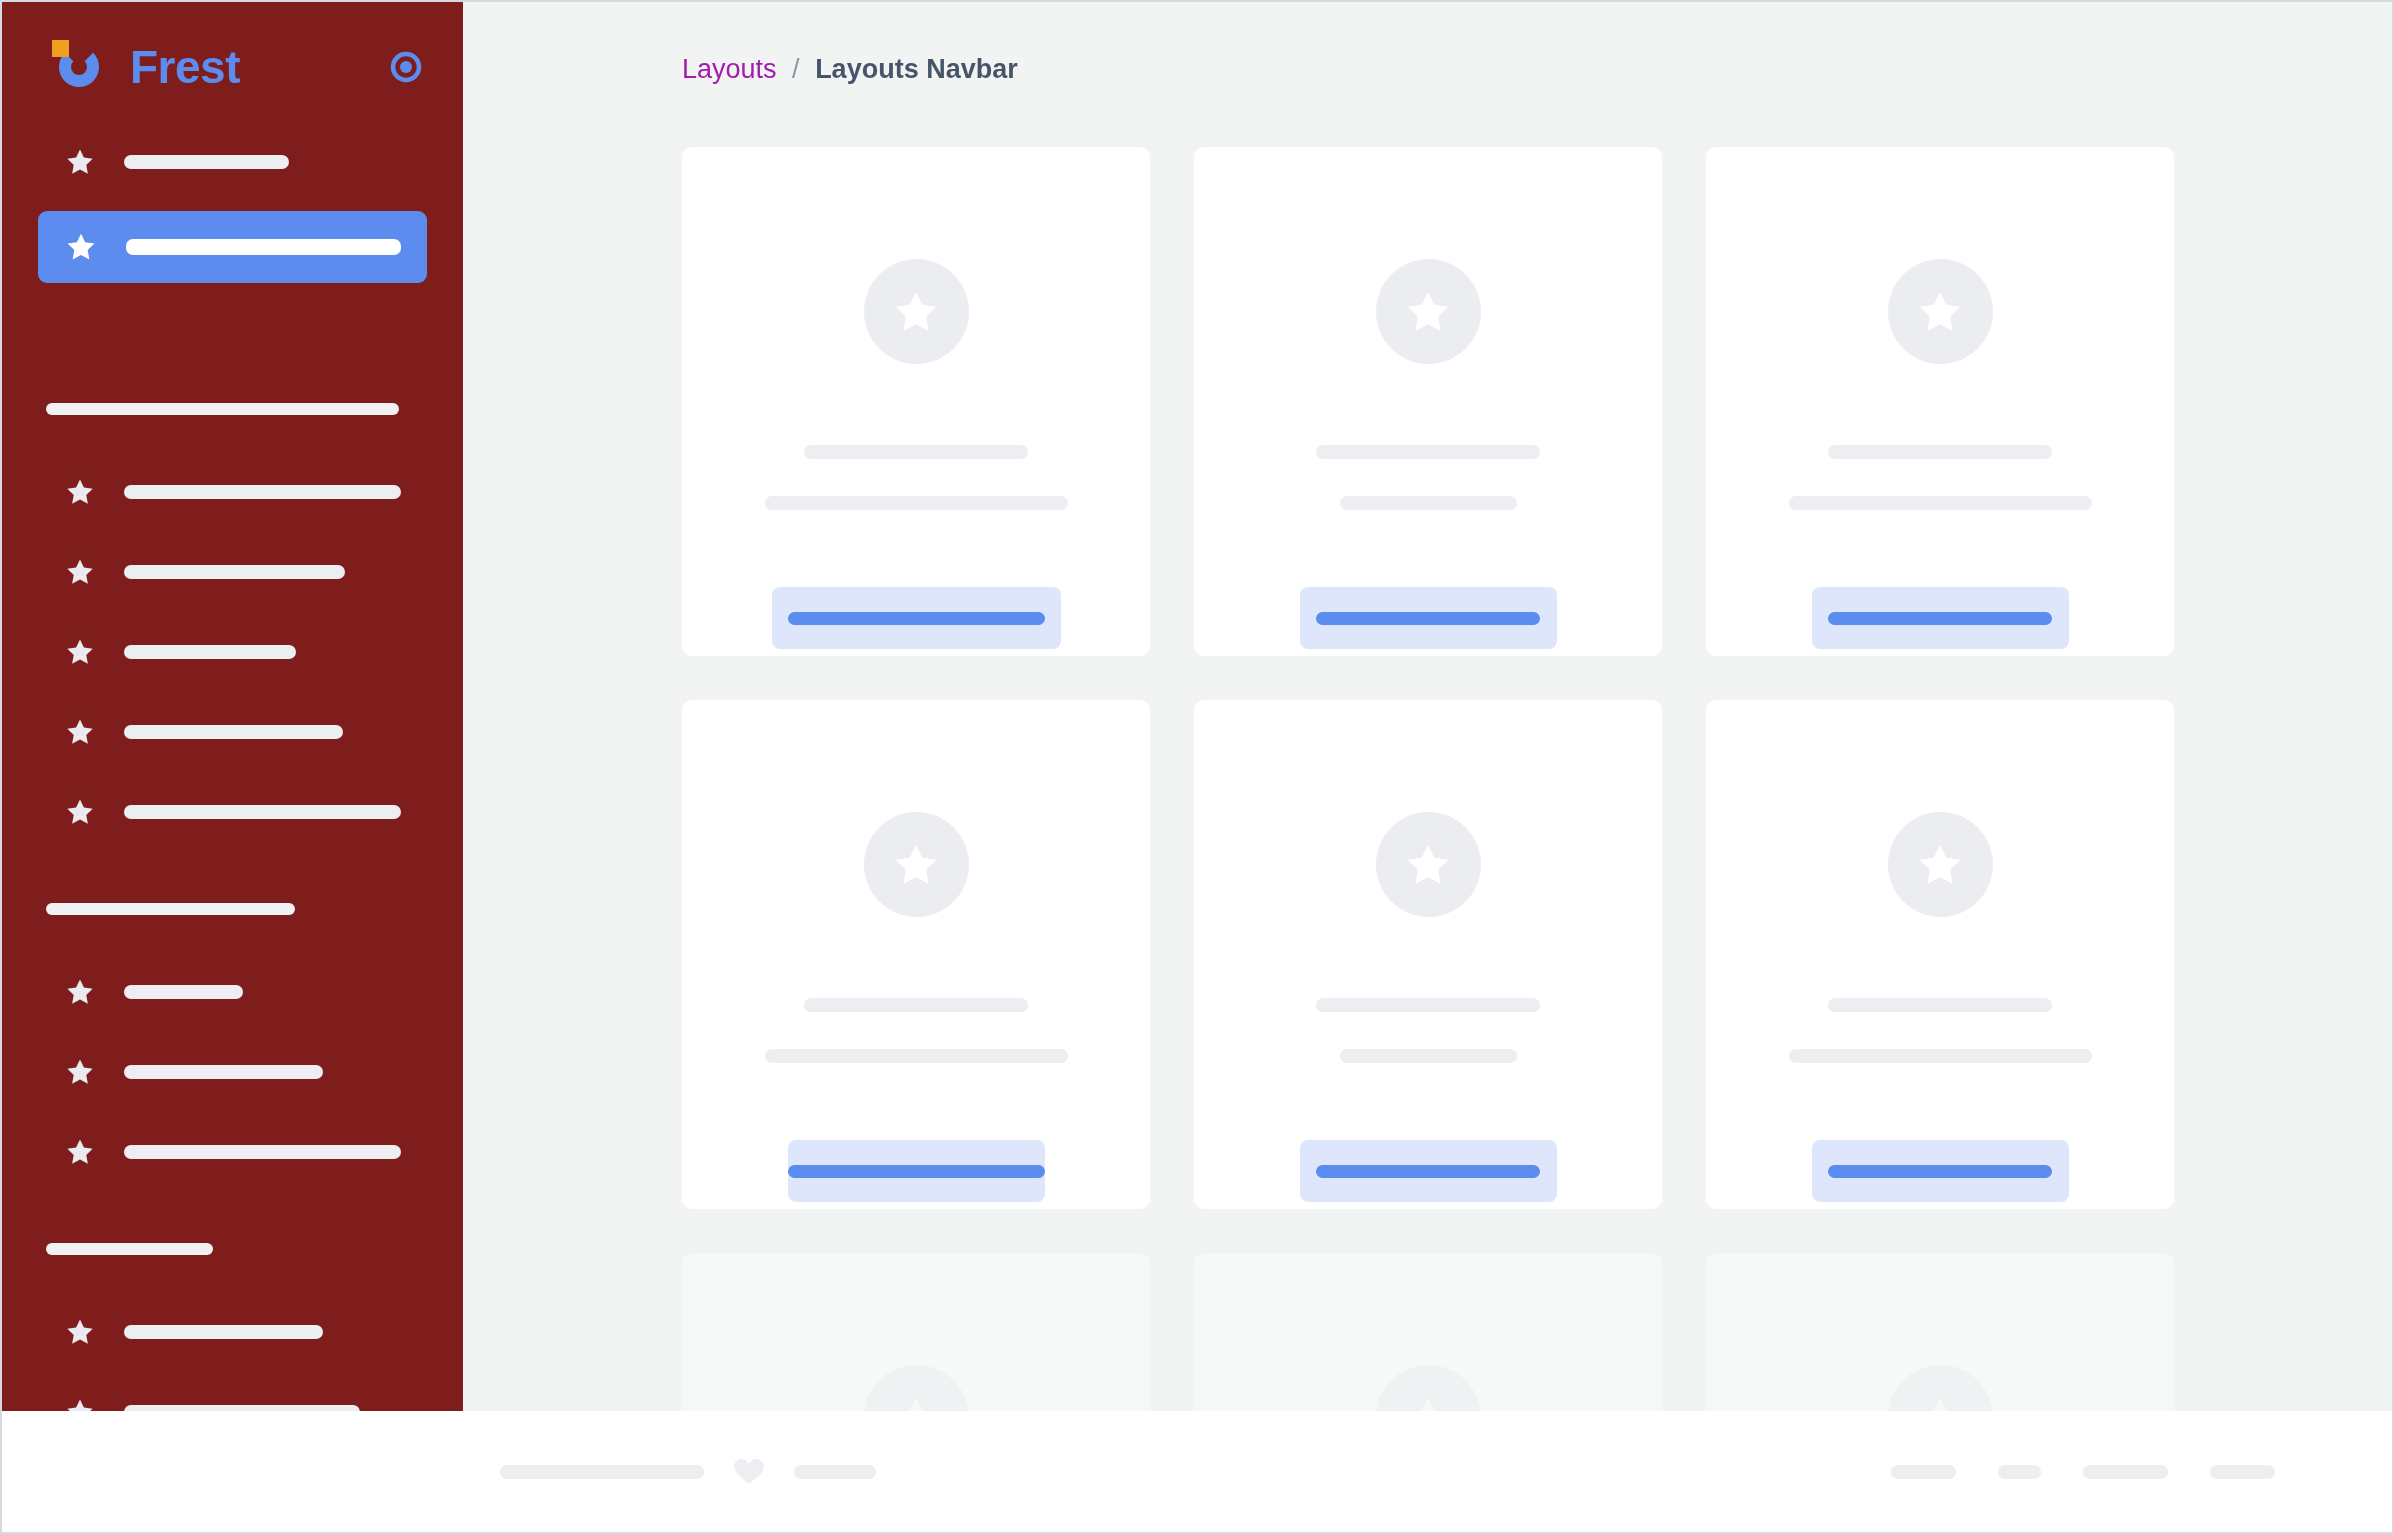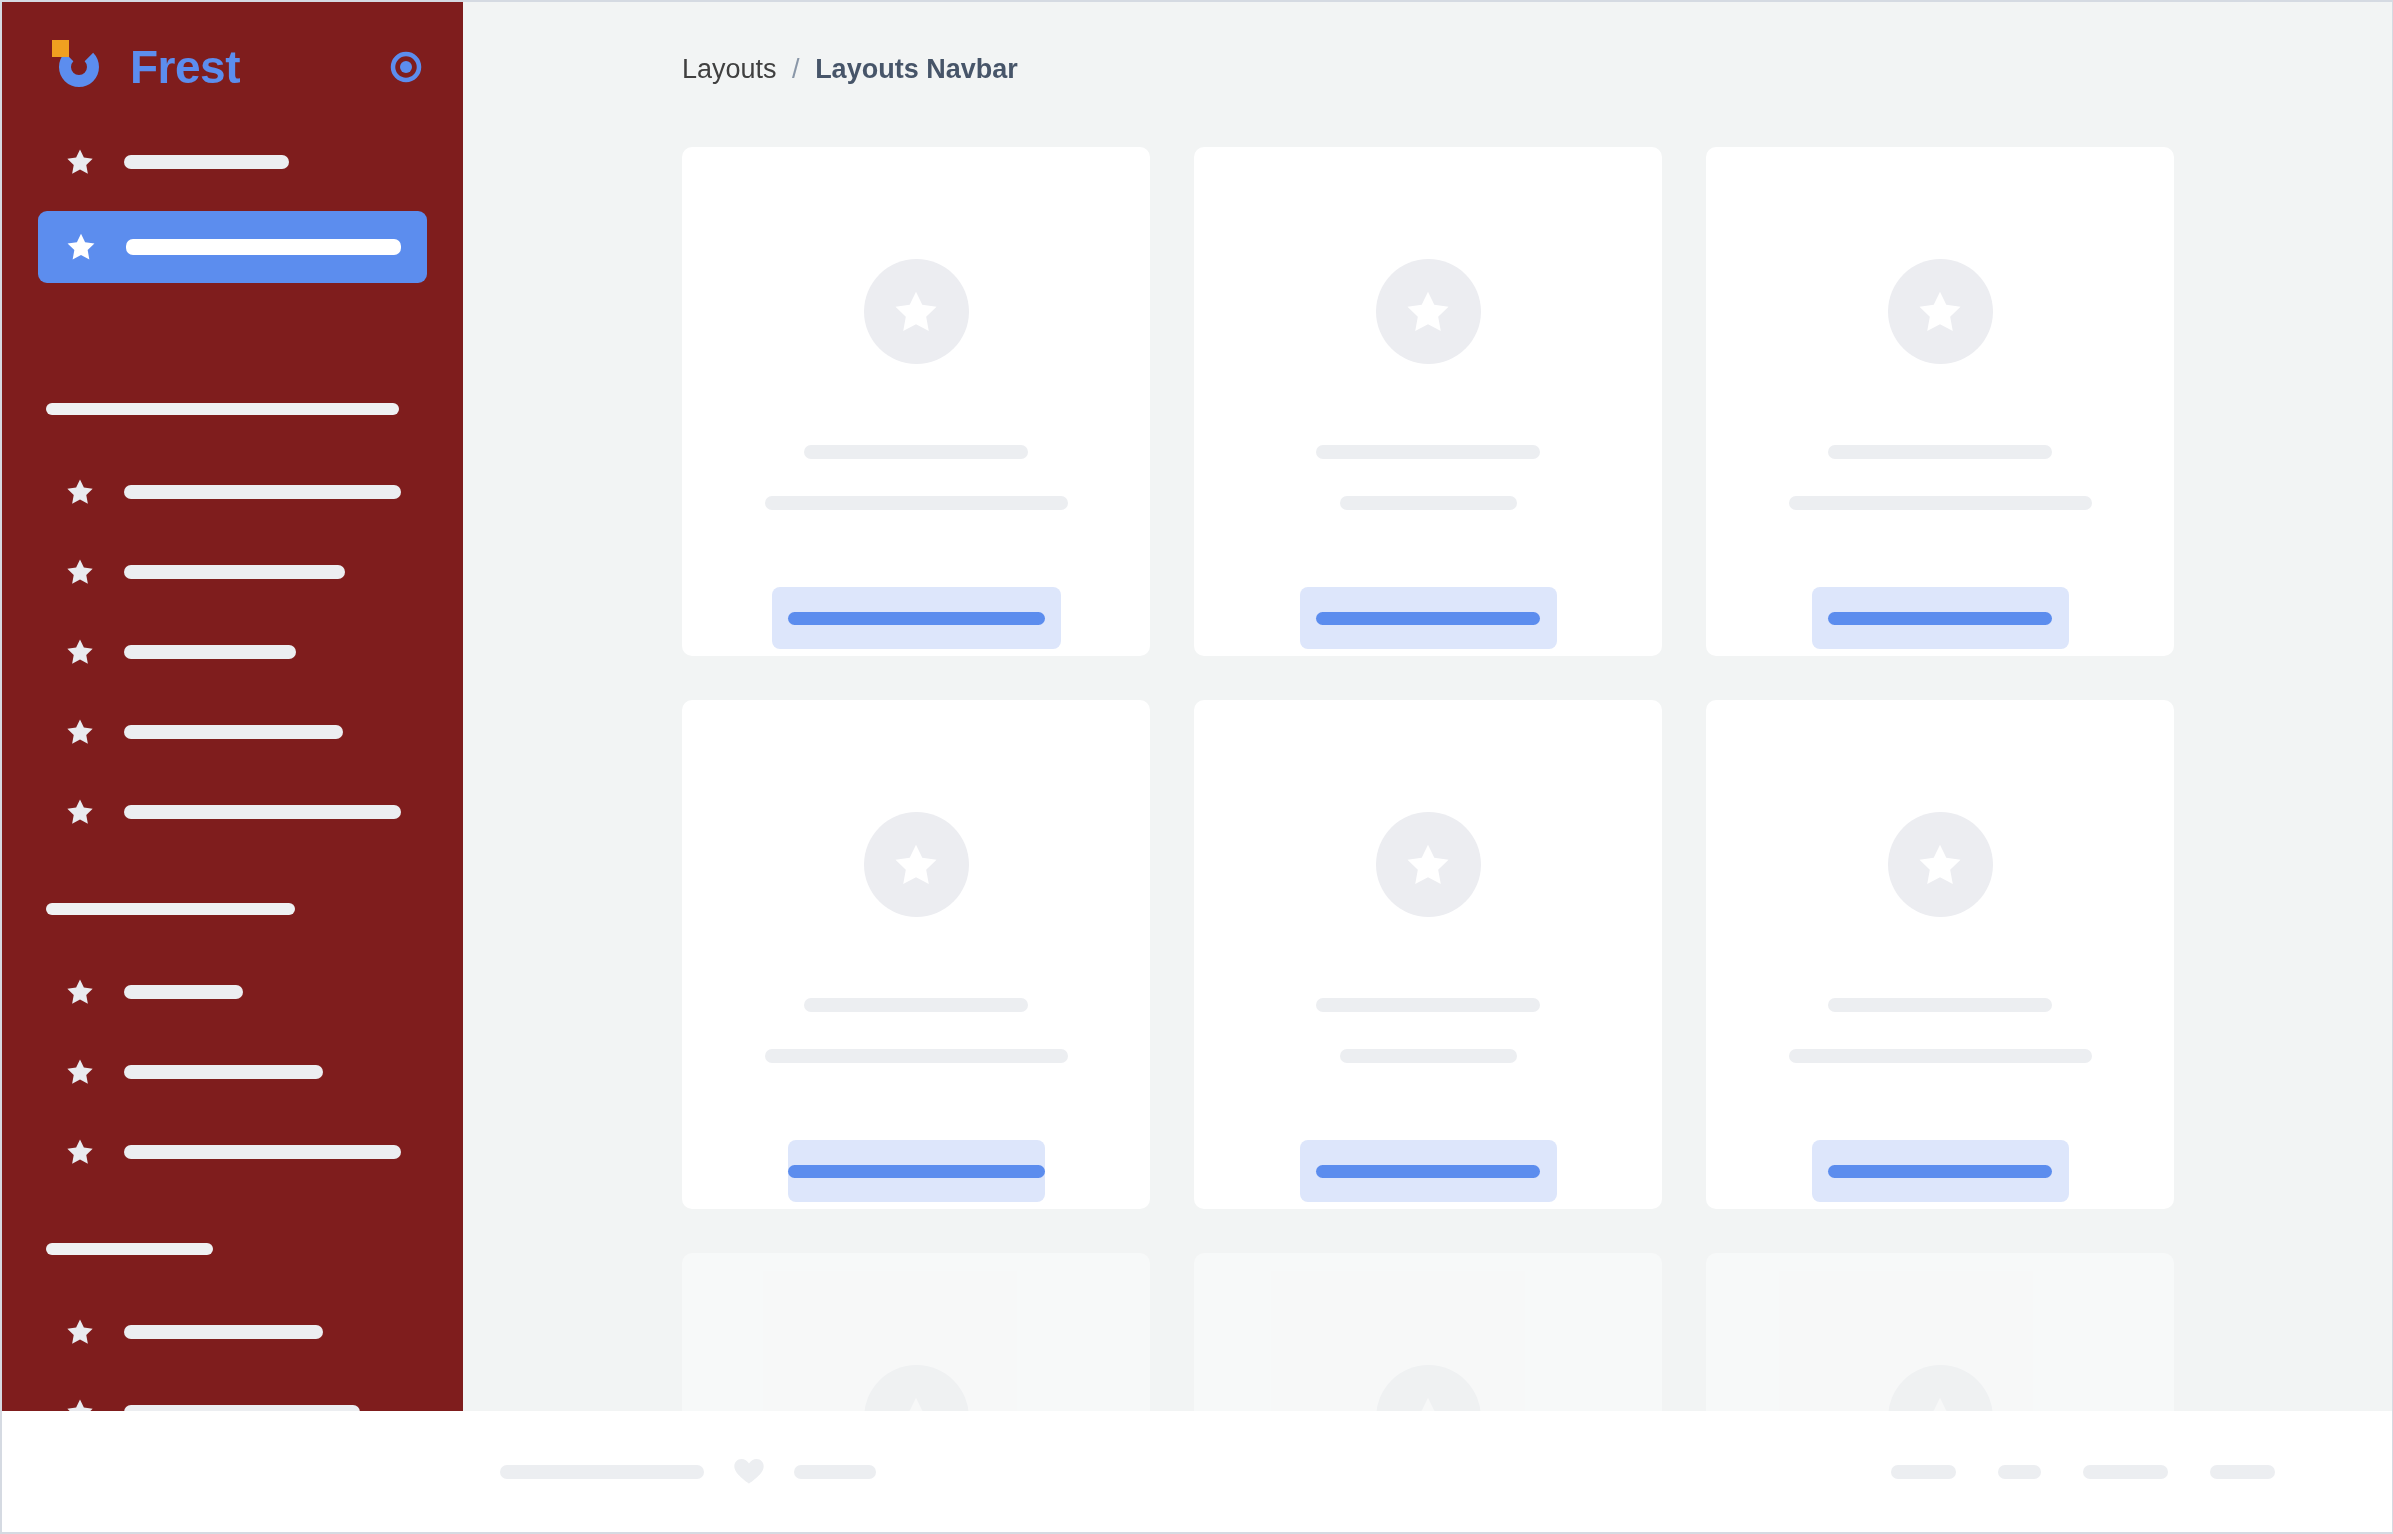--- a/index.html
+++ b/index.html
@@ -113,21 +113,21 @@
     background: #f2f4f4;
     overflow: hidden;
   }
 
   .breadcrumb {
     padding: 52px 0 0 219px;
     font-size: 27px;
     color: #5a6a7e;
     white-space: nowrap;
   }
-  .breadcrumb .crumb-parent { color: #404040; }
+  .breadcrumb .crumb-parent { color: #a21caf; }
   .breadcrumb .crumb-sep { color: #8a97a8; margin: 0 8px; }
   .breadcrumb .crumb-current { font-weight: bold; color: #475569; }
 
   .card-grid {
     display: grid;
     grid-template-columns: repeat(3, 468px);
     gap: 44px;
     padding: 62px 0 0 219px;
   }
 

